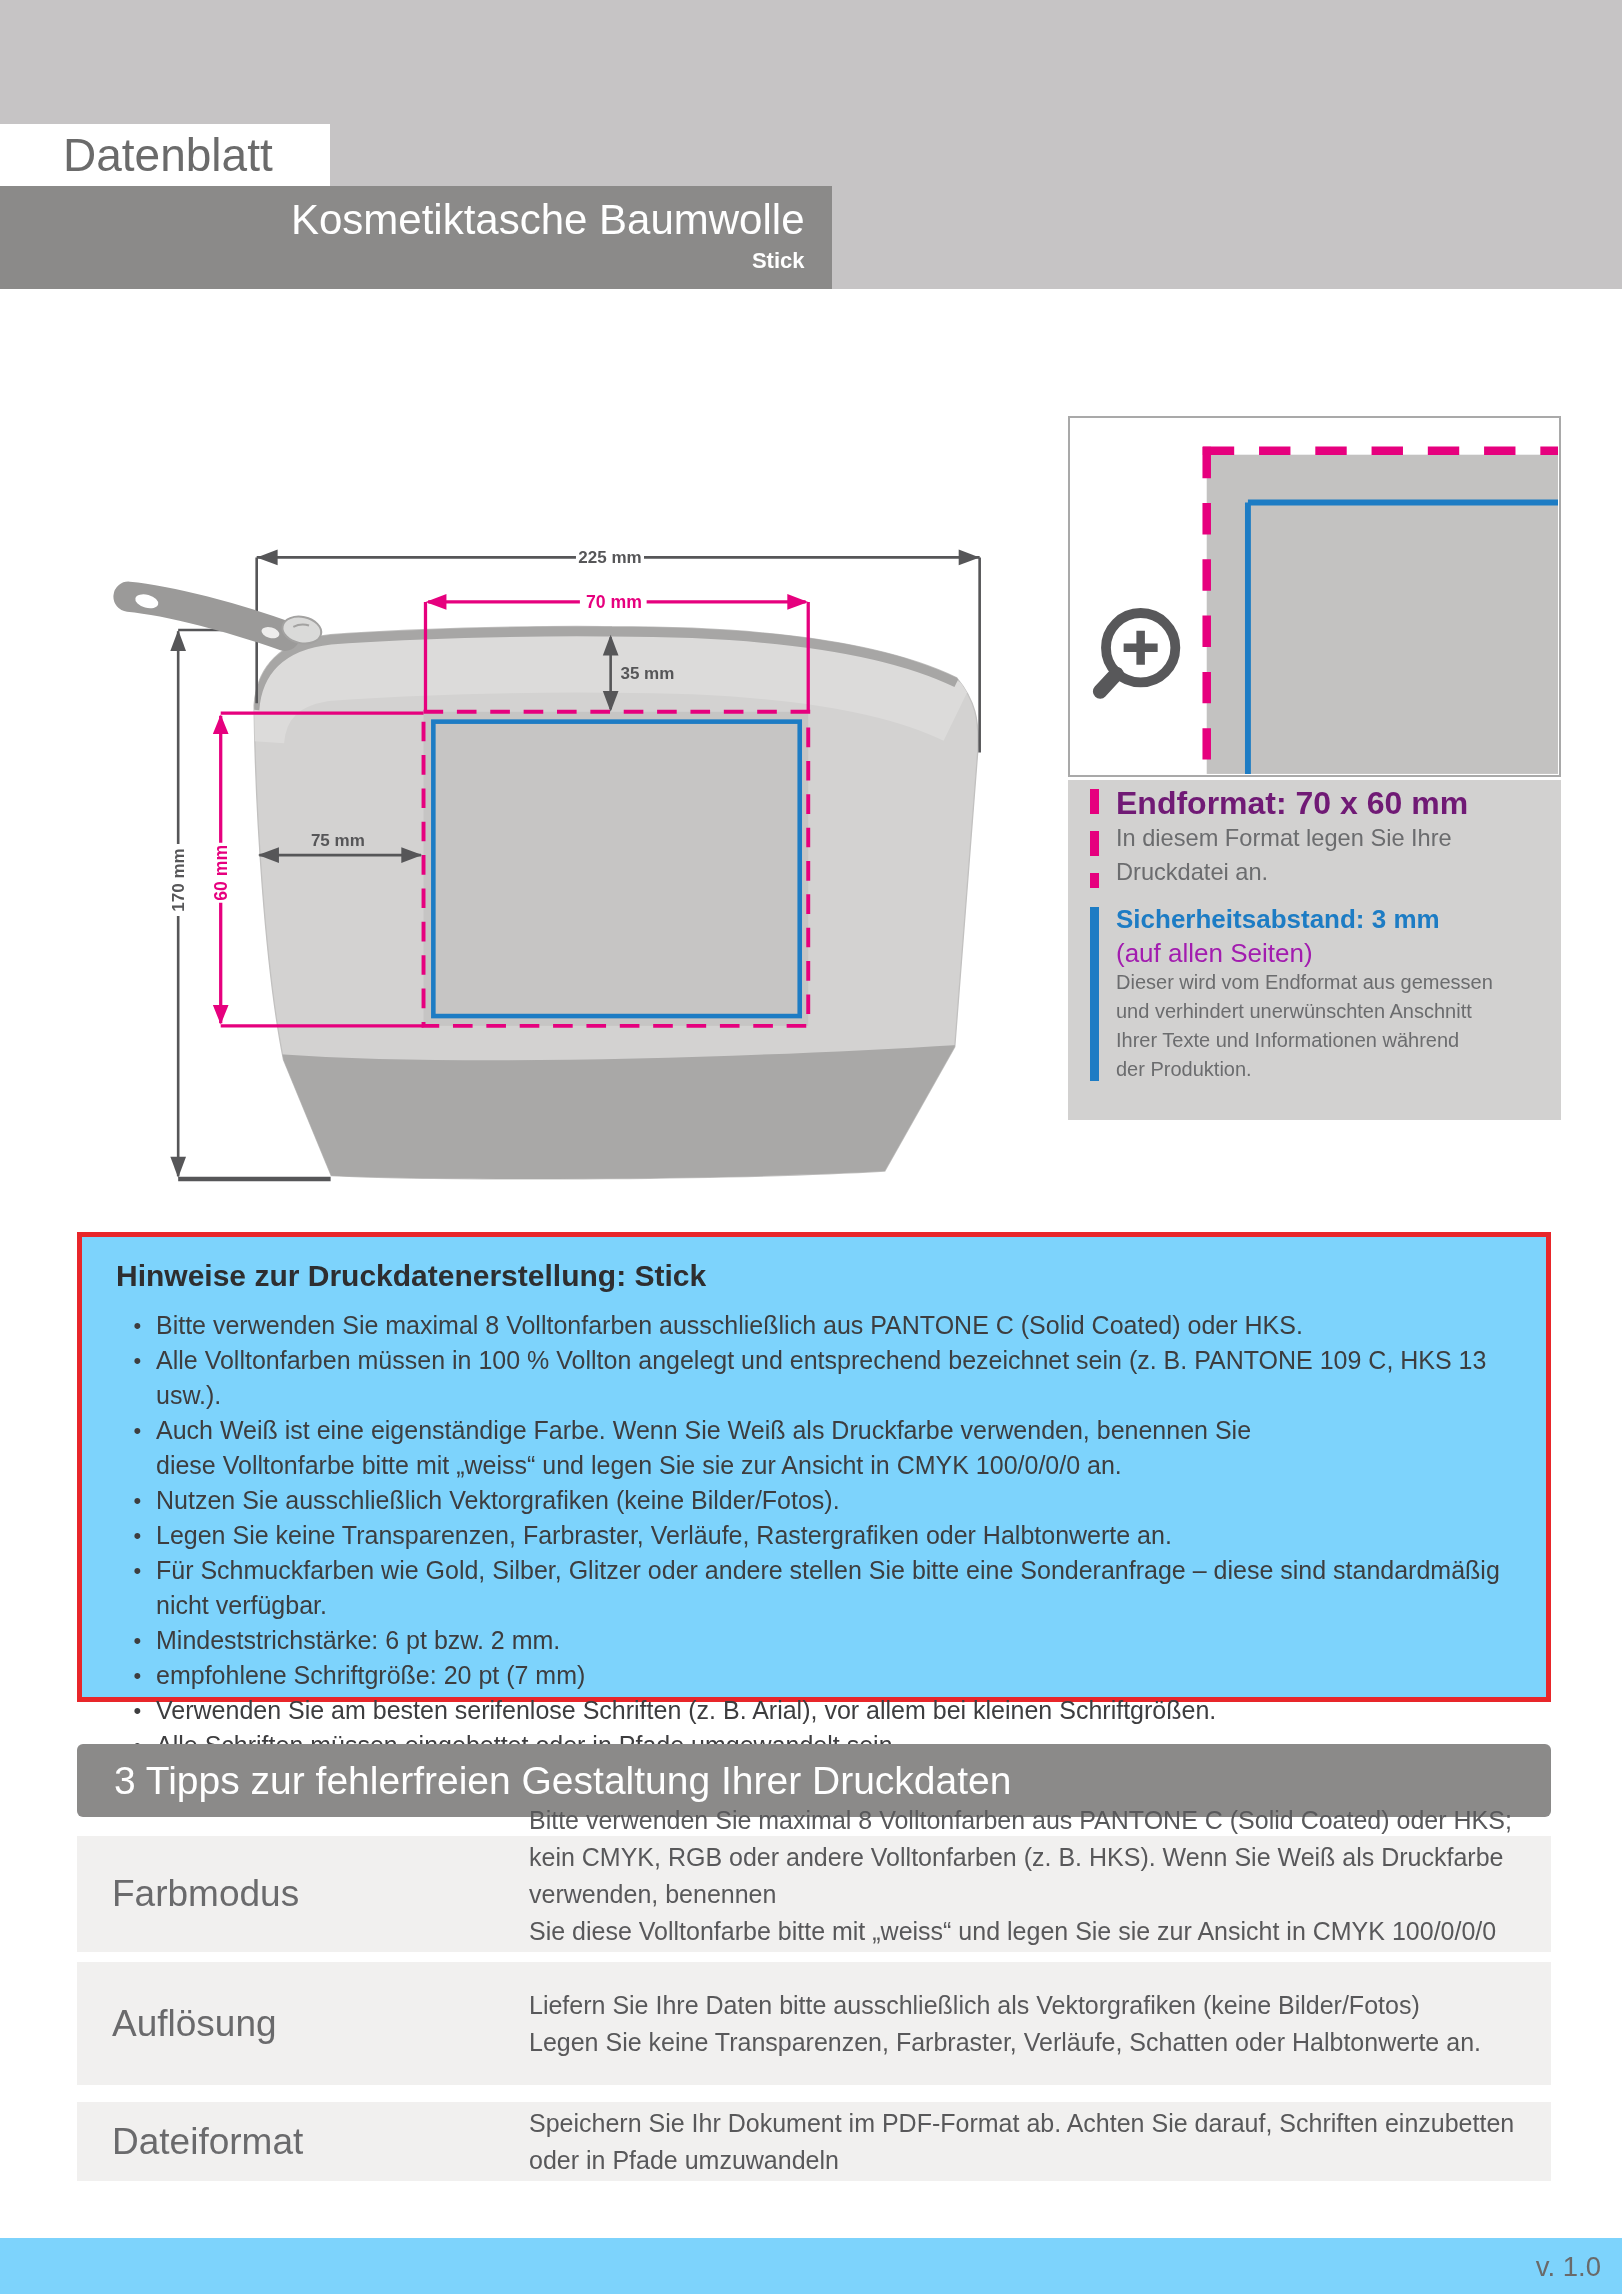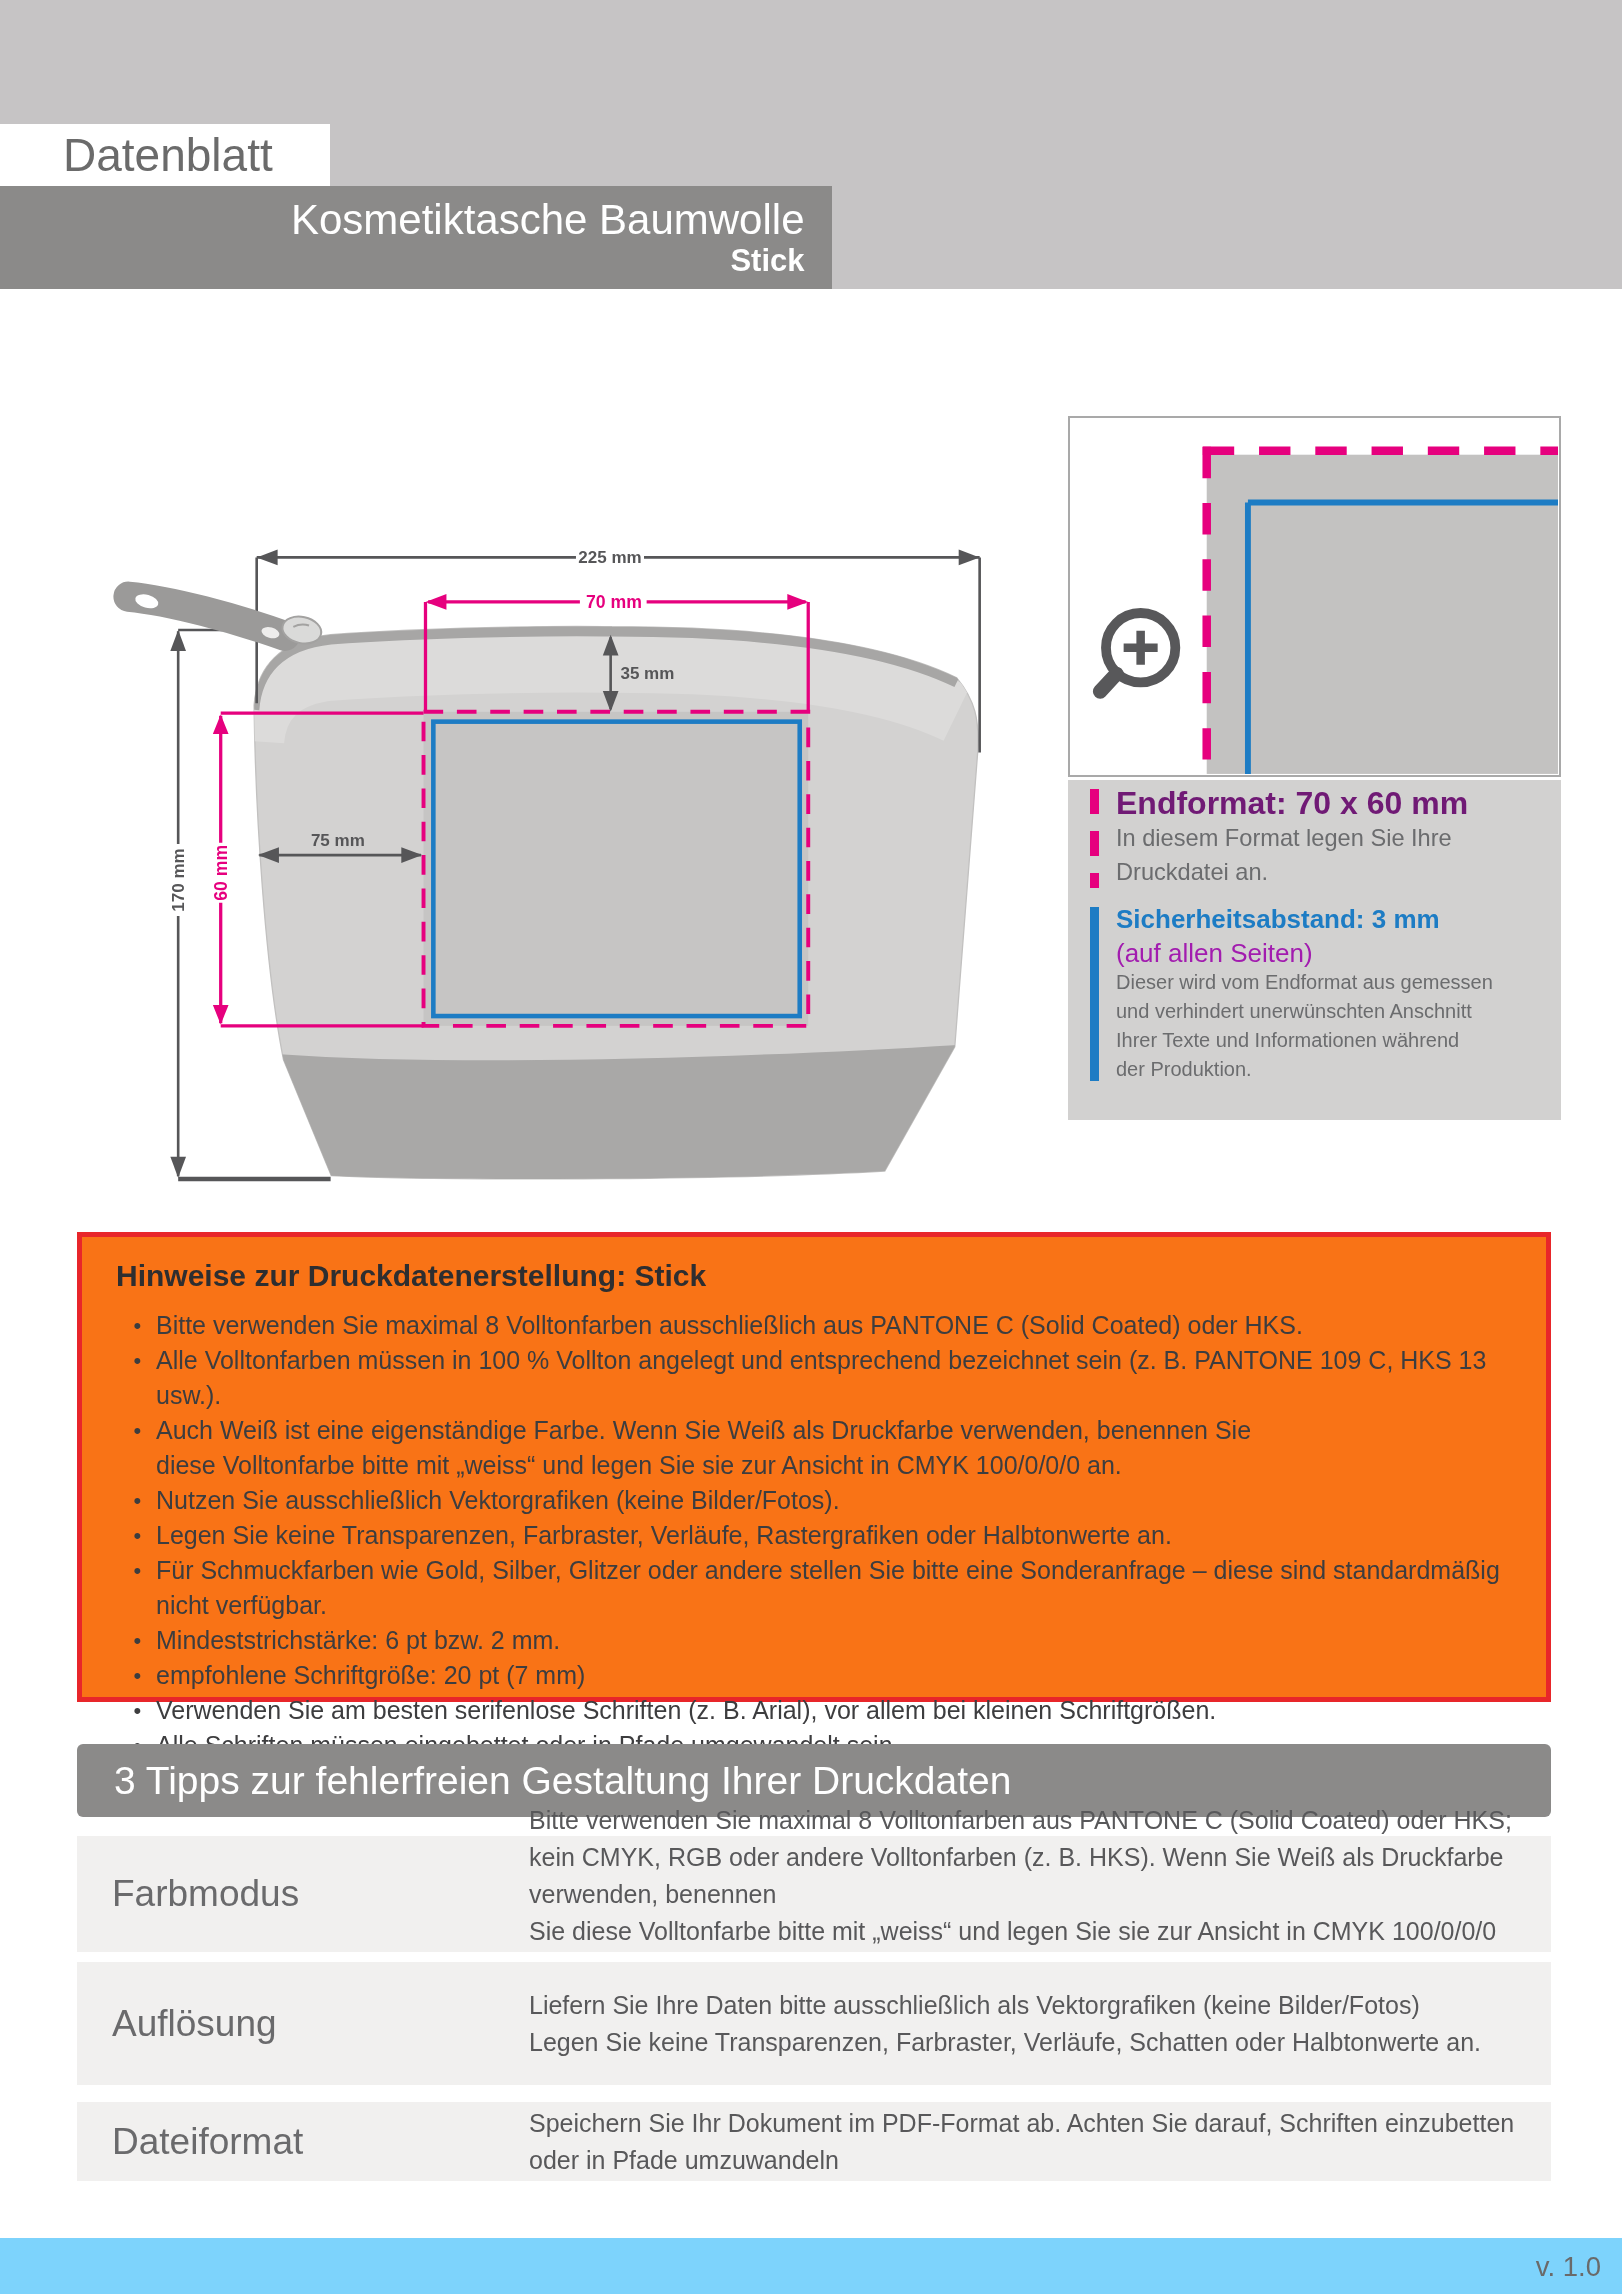--- a/index.html
+++ b/index.html
@@ -8,21 +8,21 @@
   .abs{position:absolute;}
 
   
   .topbar{left:0;top:0;width:1623px;height:124px;background:#c6c4c5;}
   .topbar-mid{left:330px;top:124px;width:1292px;height:62px;background:#c6c4c5;}
   .topbar-right{left:832px;top:186px;width:790px;height:103px;background:#c6c4c5;}
   .doc-title{left:63px;top:124px;height:62px;line-height:62px;font-size:46px;color:#6b6b6b;}
   .banner{left:0;top:186px;width:832px;height:103px;background:#8b8a89;display:flex;
           flex-direction:column;align-items:flex-end;justify-content:center;padding-right:27.5px;box-sizing:border-box;}
   .banner-title{font-size:42px;line-height:46px;color:#ffffff;}
-  .banner-variant{font-size:31px;line-height:35px;font-weight:600;color:#ffffff;}
+  .banner-variant{font-size:22px;line-height:35px;font-weight:600;color:#ffffff;}
 
   
   .diagram{left:0;top:0;width:1623px;height:1230px;pointer-events:none;}
   .dimtext{font-family:"Liberation Sans",sans-serif;font-size:26px;font-weight:600;fill:#565658;}
   .dimtext-m{font-family:"Liberation Sans",sans-serif;font-size:27px;font-weight:700;fill:#e6007e;}
 
   
   .detail-box{left:1068px;top:416px;width:493px;height:361px;background:#ffffff;
               border:2.6px solid #a9a9a9;box-sizing:border-box;}
   .info-panel{left:1068px;top:780px;width:493px;height:340px;background:#d2d1d0;}
@@ -30,21 +30,21 @@
             background:repeating-linear-gradient(180deg,#e6007e 0 25px,rgba(0,0,0,0) 25px 42px);}
   .blue-bar{left:22px;top:127px;width:8.5px;height:174px;background:#1d7cc4;}
   .ef-title{left:48px;top:5.2px;font-size:32px;font-weight:700;color:#701a75;white-space:nowrap;}
   .ef-body{left:48px;top:41px;font-size:23.6px;line-height:34px;color:#6b6c6e;white-space:pre-line;}
   .sf-title{left:48px;top:124px;font-size:26px;font-weight:700;color:#1d7cc4;white-space:nowrap;}
   .sf-sub{left:48px;top:158px;font-size:26px;color:#a21caf;white-space:nowrap;}
   .sf-body{left:48px;top:188px;font-size:20px;line-height:29px;color:#6b6c6e;white-space:pre-line;}
 
   
   .hinweise{left:77px;top:1232px;width:1474px;height:470px;border:5.2px solid #e8262a;
-            box-sizing:border-box;background:#f97316;padding:18.3px 26px 0 34px;}
+            box-sizing:border-box;background:#7dd3fc;padding:18.3px 26px 0 34px;}
   .hinweise h2{margin:3.9px 0 11.8px 0;font-size:30px;font-weight:700;color:#2e2e30;}
   .hinweise ul{margin:15px;padding:0;list-style:none;}
   .hinweise li{position:relative;font-size:25px;line-height:35px;color:#3d3d3f;
                padding-left:25px;white-space:pre-line;}
   .hinweise li::before{content:"\2022";position:absolute;left:2.6px;top:0;font-size:22px;color:#3d3d3f;}
 
   
   .tips-banner{left:77px;top:1744px;width:1474px;height:73px;background:#8b8a89;
                line-height:73px;font-size:39px;color:#ffffff;padding-left:37px;box-sizing:border-box;border-radius:6px;}
   .tip-row{left:77px;width:1474px;background:#f1f0ef;}

